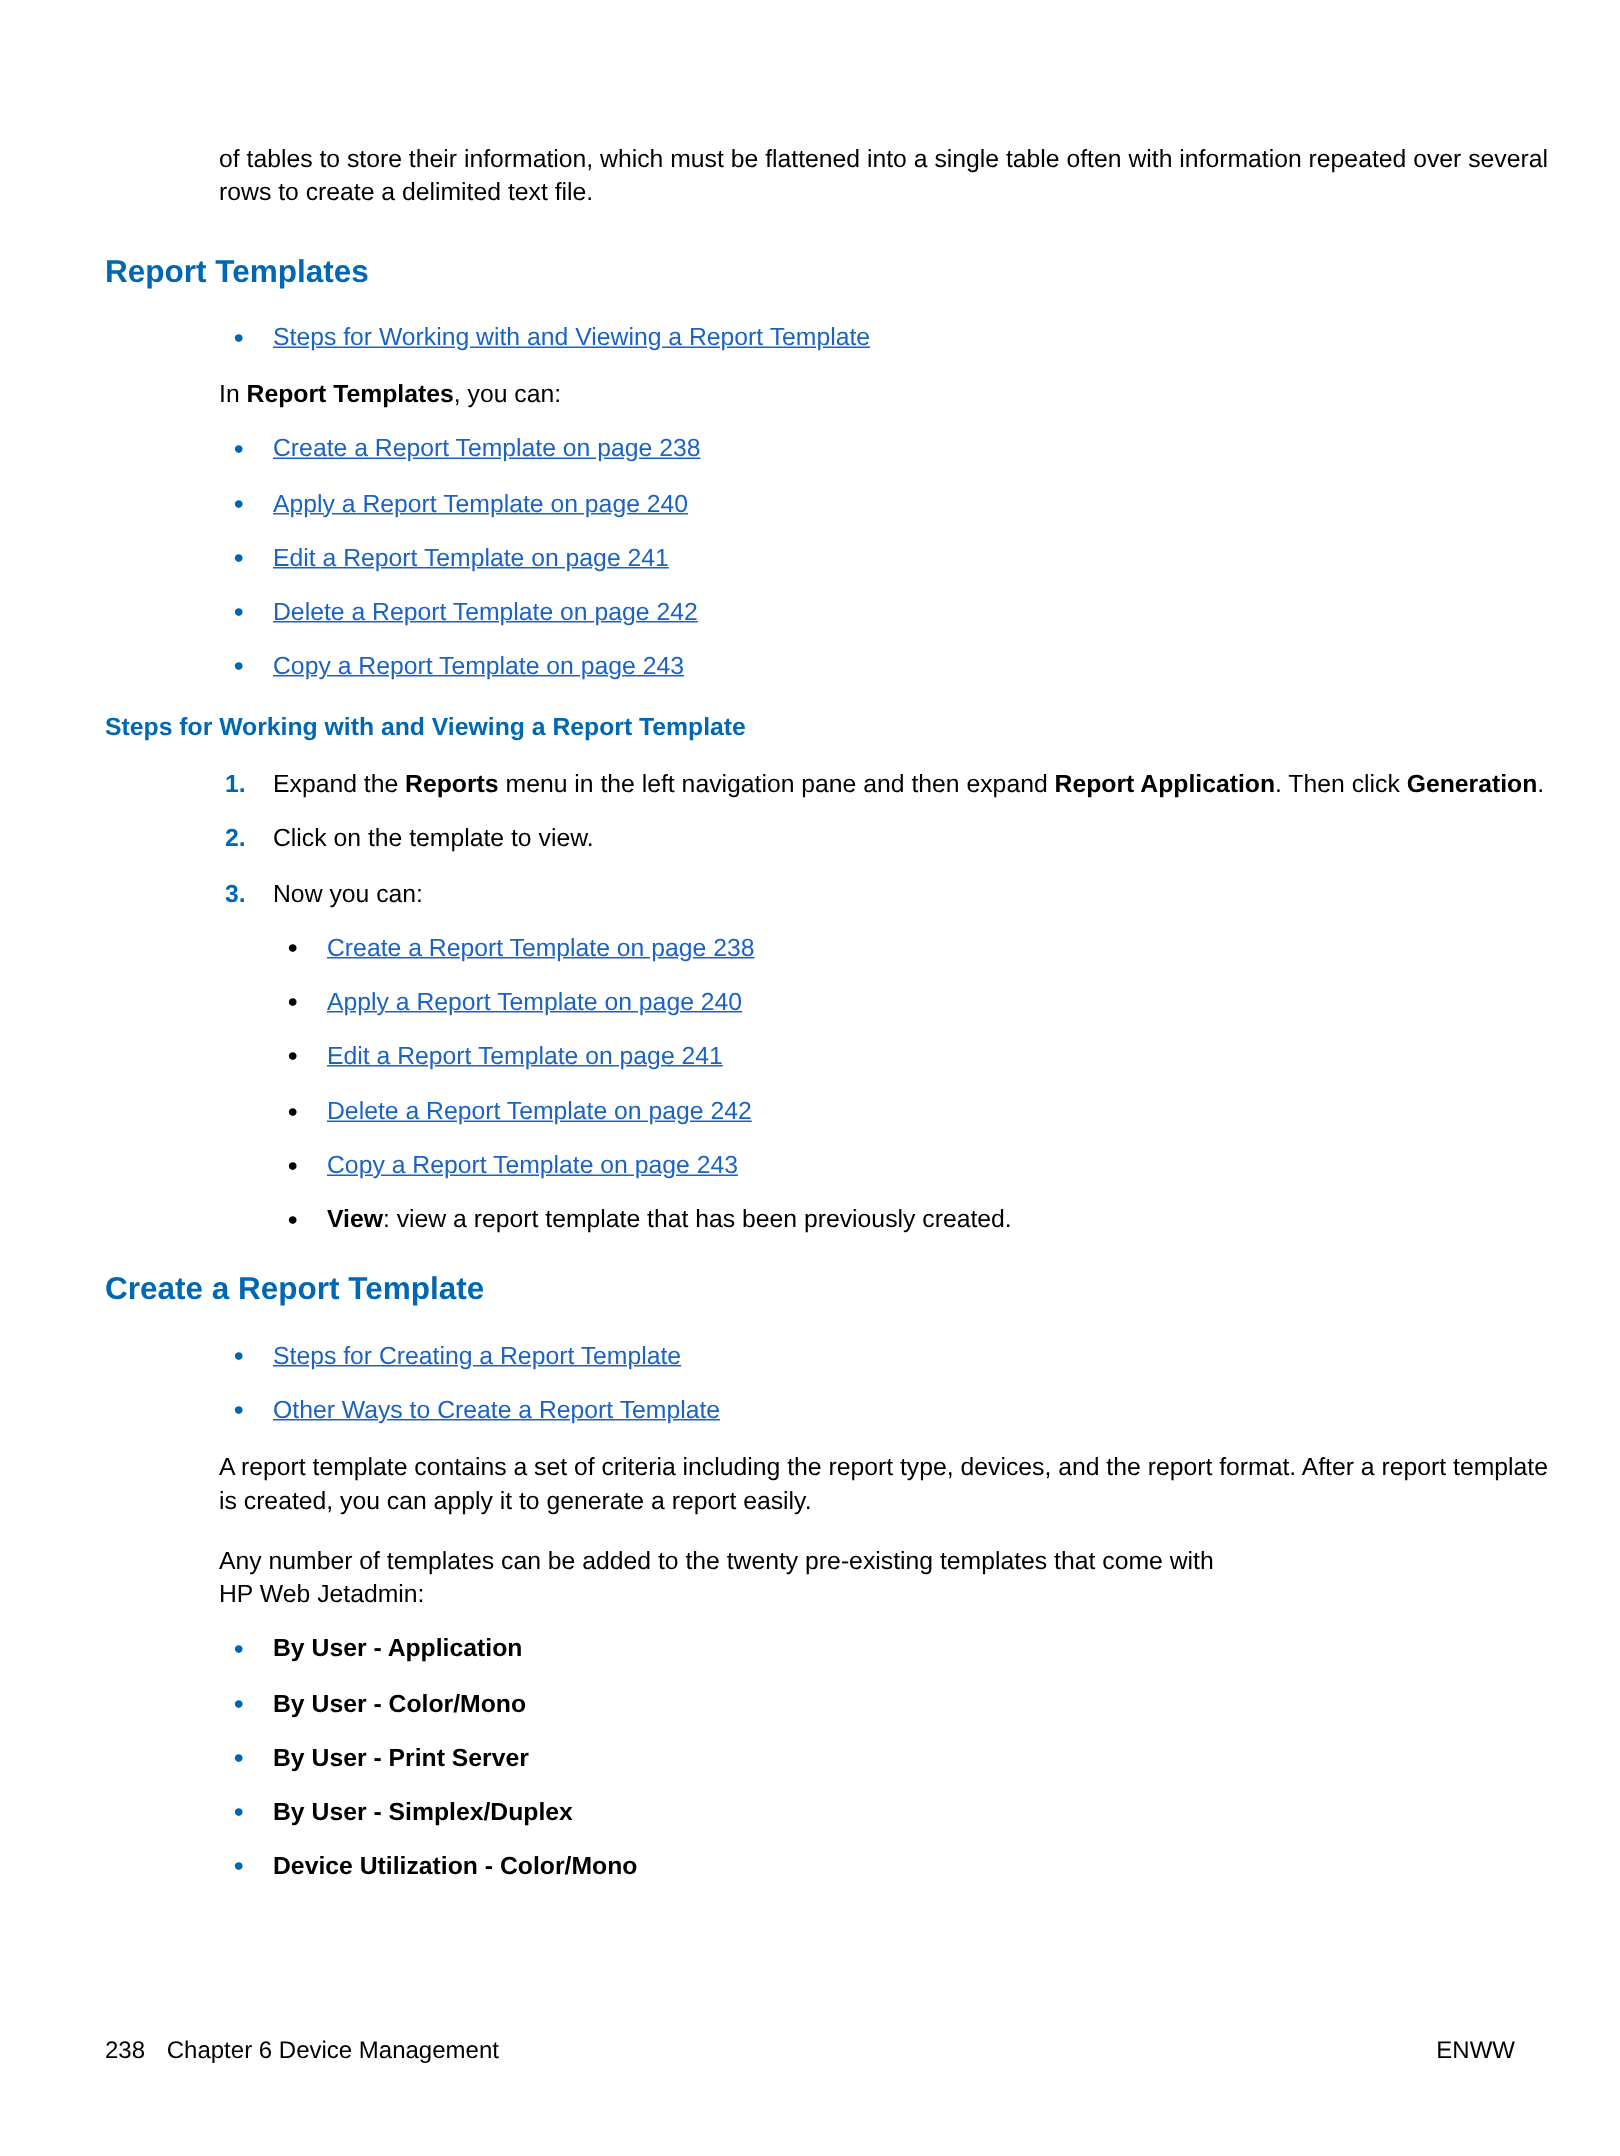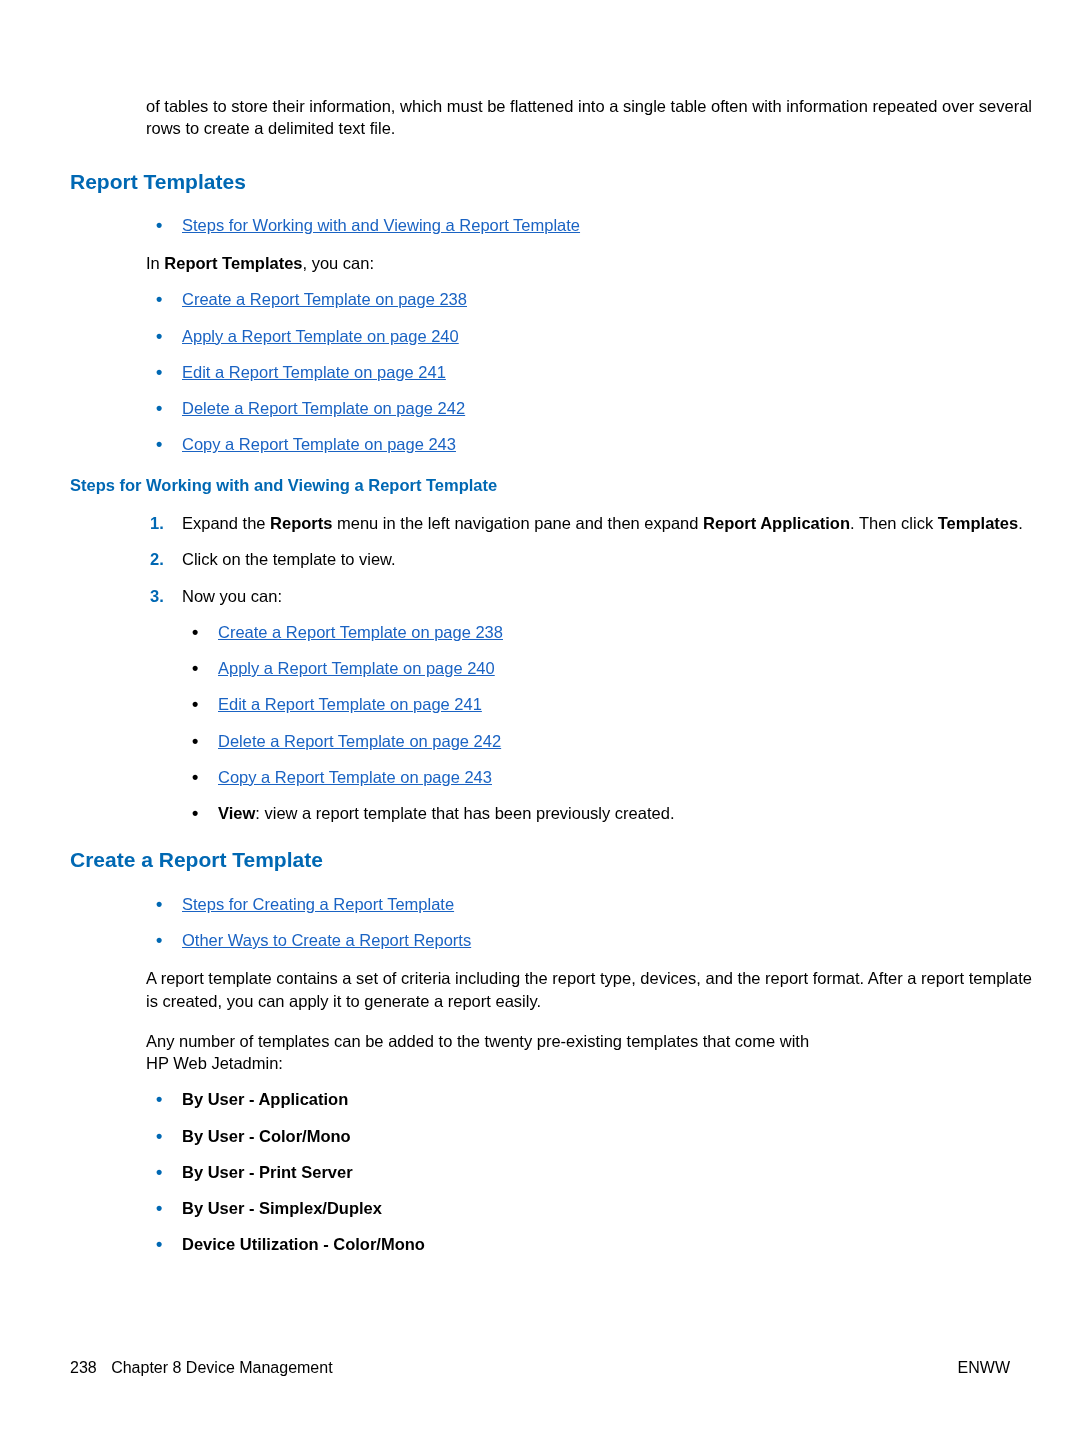--- a/index.html
+++ b/index.html
@@ -113,21 +113,21 @@
       <li><a class="link">Delete a Report Template on page 242</a></li>
       <li><a class="link">Copy a Report Template on page 243</a></li>
     </ul>
   </div>
 
   <h3 class="h3">Steps for Working with and Viewing a Report Template</h3>
 
   <div class="body-indent">
     <ol class="numbers">
       <li><span class="num">1.</span>
-        <span>Expand the </span><span class="b">Reports</span><span> menu in the left navigation pane and then expand </span><span class="b">Report Application</span><span>. Then click </span><span class="b">Templates</span><span>.</span>
+        <span>Expand the </span><span class="b">Reports</span><span> menu in the left navigation pane and then expand </span><span class="b">Report Application</span><span>. Then click </span><span class="b">Generation</span><span>.</span>
       </li>
       <li><span class="num">2.</span>
         <span>Click on the template to view.</span>
       </li>
       <li><span class="num">3.</span>
         <span>Now you can:</span>
         <ul class="bullets black nested">
           <li><a class="link">Create a Report Template on page 238</a></li>
           <li><a class="link">Apply a Report Template on page 240</a></li>
           <li><a class="link">Edit a Report Template on page 241</a></li>
@@ -137,21 +137,21 @@
         </ul>
       </li>
     </ol>
   </div>
 
   <h2 class="h2" style="margin-top:22px;">Create a Report Template</h2>
 
   <div class="body-indent">
     <ul class="bullets">
       <li><a class="link">Steps for Creating a Report Template</a></li>
-      <li><a class="link">Other Ways to Create a Report Reports</a></li>
+      <li><a class="link">Other Ways to Create a Report Template</a></li>
     </ul>
 
     <p style="margin-top:16px;">A report template contains a set of criteria including the report type, devices, and the report format. After a report template is created, you can apply it to generate a report easily.</p>
 
     <p style="margin-top:18px;">
       <span>Any number of templates can be added to the twenty pre-existing templates that come with</span><br>
       <span>HP Web Jetadmin:</span>
     </p>
 
     <ul class="bullets" style="margin-top:4px;">
@@ -159,18 +159,18 @@
       <li><span class="b">By User - Color/Mono</span></li>
       <li><span class="b">By User - Print Server</span></li>
       <li><span class="b">By User - Simplex/Duplex</span></li>
       <li><span class="b">Device Utilization - Color/Mono</span></li>
     </ul>
   </div>
 
   <div class="footer">
     <div class="left">
       <span class="pn">238</span>
-      <span>Chapter 8   Device Management</span>
+      <span>Chapter 6   Device Management</span>
     </div>
     <div class="right">ENWW</div>
   </div>
 
 </div>
 
 </body></html>

